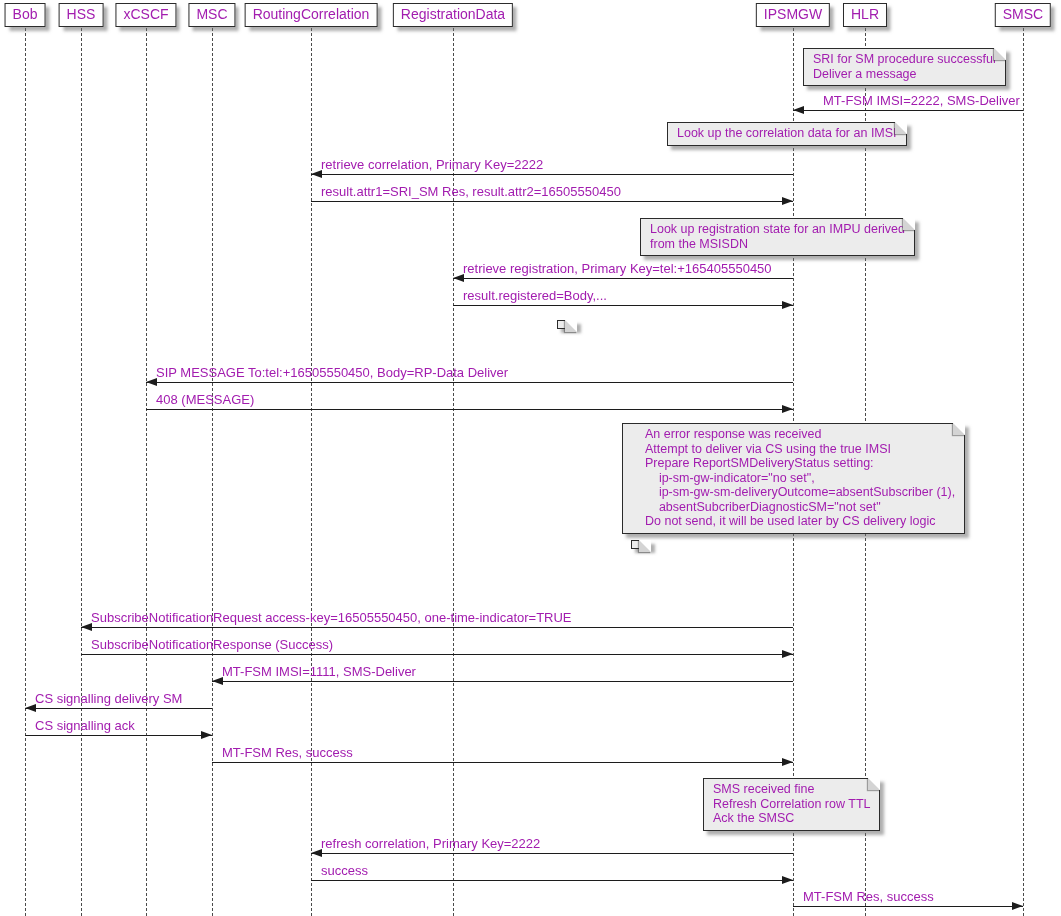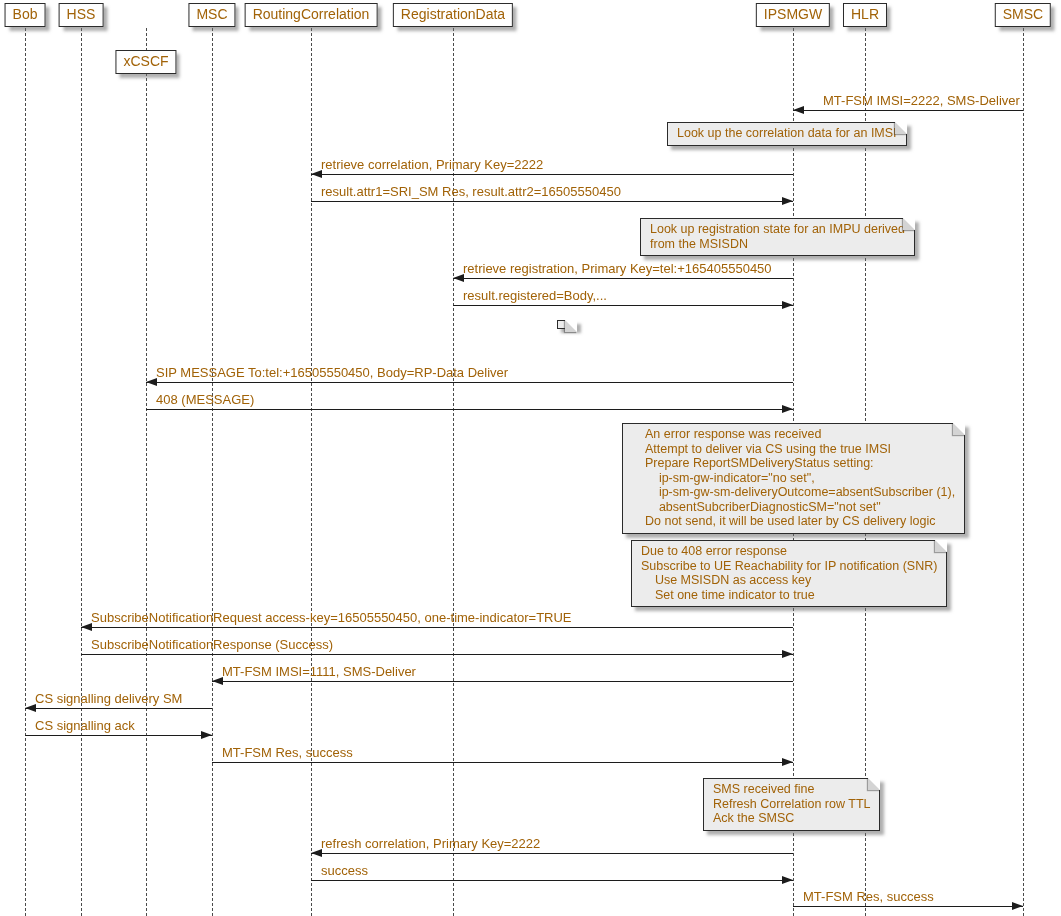--- a/index.html
+++ b/index.html
@@ -2,21 +2,21 @@
 <html><head>
 <meta charset="utf-8">
 <style>
   html, body { margin: 0; padding: 0; background: #ffffff; }
   #canvas {
     position: relative;
     width: 1061px;
     height: 916px;
     background: #ffffff;
     font-family: "Liberation Sans", "DejaVu Sans", sans-serif;
-    color: #a16207;
+    color: #a21caf;
     overflow: hidden;
   }
   .lifeline {
     position: absolute;
     top: 28px;
     bottom: 0;
     width: 0;
     border-left: 1px dashed #4a4a4a;
   }
   .participant {
@@ -78,33 +78,35 @@
 </style>
 </head>
 <body>
 
 <div id="canvas">
     <div class="lifeline" style="left: 25px;"></div>
     <div class="participant" style="left: 25px;"><span>Bob</span></div>
     <div class="lifeline" style="left: 81px;"></div>
     <div class="participant" style="left: 81px;"><span>HSS</span></div>
     <div class="lifeline" style="left: 146px;"></div>
-    <div class="participant" style="left: 146px; margin-top: 47px;"><span>xCSCF</span></div>
+    <div class="participant" style="left: 146px;"><span>xCSCF</span></div>
     <div class="lifeline" style="left: 212px;"></div>
     <div class="participant" style="left: 212px;"><span>MSC</span></div>
     <div class="lifeline" style="left: 311px;"></div>
     <div class="participant" style="left: 311px;"><span>RoutingCorrelation</span></div>
     <div class="lifeline" style="left: 453px;"></div>
     <div class="participant" style="left: 453px;"><span>RegistrationData</span></div>
     <div class="lifeline" style="left: 793px;"></div>
     <div class="participant" style="left: 793px;"><span>IPSMGW</span></div>
     <div class="lifeline" style="left: 865px;"></div>
     <div class="participant" style="left: 865px;"><span>HLR</span></div>
     <div class="lifeline" style="left: 1023px;"></div>
     <div class="participant" style="left: 1023px;"><span>SMSC</span></div>
+    <div class="note" style="left: 803px; top: 48px;"><span>SRI for SM procedure successful
+Deliver a message</span><span class="fold"></span></div>
     <div class="msg-line" style="left: 793px; top: 110px; width: 230px;"></div>
     <div class="arrowhead left" style="top: 106px; left: 793px;"></div>
     <div class="msg-label" style="left: 803px; top: 93px; margin-left: 20px;">MT-FSM IMSI=2222, SMS-Deliver</div>
     <div class="note" style="left: 667px; top: 122px;"><span>Look up the correlation data for an IMSI</span><span class="fold"></span></div>
     <div class="msg-line" style="left: 311px; top: 174px; width: 482px;"></div>
     <div class="arrowhead left" style="top: 170px; left: 311px;"></div>
     <div class="msg-label" style="left: 321px; top: 157px;">retrieve correlation, Primary Key=2222</div>
     <div class="msg-line" style="left: 311px; top: 201px; width: 482px;"></div>
     <div class="arrowhead right" style="top: 197px; left: 782px;"></div>
     <div class="msg-label" style="left: 321px; top: 184px;">result.attr1=SRI_SM Res, result.attr2=16505550450</div>
@@ -123,24 +125,21 @@
     <div class="msg-line" style="left: 146px; top: 409px; width: 647px;"></div>
     <div class="arrowhead right" style="top: 405px; left: 782px;"></div>
     <div class="msg-label" style="left: 156px; top: 392px;">408 (MESSAGE)</div>
     <div class="note" style="left: 622px; top: 423px; padding-left: 22px;"><span>An error response was received
 Attempt to deliver via CS using the true IMSI
 Prepare ReportSMDeliveryStatus setting:
     ip-sm-gw-indicator="no set",
     ip-sm-gw-sm-deliveryOutcome=absentSubscriber (1),
     absentSubcriberDiagnosticSM="not set"
 Do not send, it will be used later by CS delivery logic</span><span class="fold"></span></div>
-    <div class="note" style="left: 631px; top: 540px;"><span>Due to 408 error response
-Subscribe to UE Reachability for IP notification (SNR)
-    Use MSISDN as access key
-    Set one time indicator to true</span><span class="fold"></span></div>
+    <div class="note" style="left: 631px; top: 540px;"><span class="fold"></span></div>
     <div class="msg-line" style="left: 81px; top: 627px; width: 712px;"></div>
     <div class="arrowhead left" style="top: 623px; left: 81px;"></div>
     <div class="msg-label" style="left: 91px; top: 610px;">SubscribeNotificationRequest access-key=16505550450, one-time-indicator=TRUE</div>
     <div class="msg-line" style="left: 81px; top: 654px; width: 712px;"></div>
     <div class="arrowhead right" style="top: 650px; left: 782px;"></div>
     <div class="msg-label" style="left: 91px; top: 637px;">SubscribeNotificationResponse (Success)</div>
     <div class="msg-line" style="left: 212px; top: 681px; width: 581px;"></div>
     <div class="arrowhead left" style="top: 677px; left: 212px;"></div>
     <div class="msg-label" style="left: 222px; top: 664px;">MT-FSM IMSI=1111, SMS-Deliver</div>
     <div class="msg-line" style="left: 25px; top: 708px; width: 187px;"></div>

